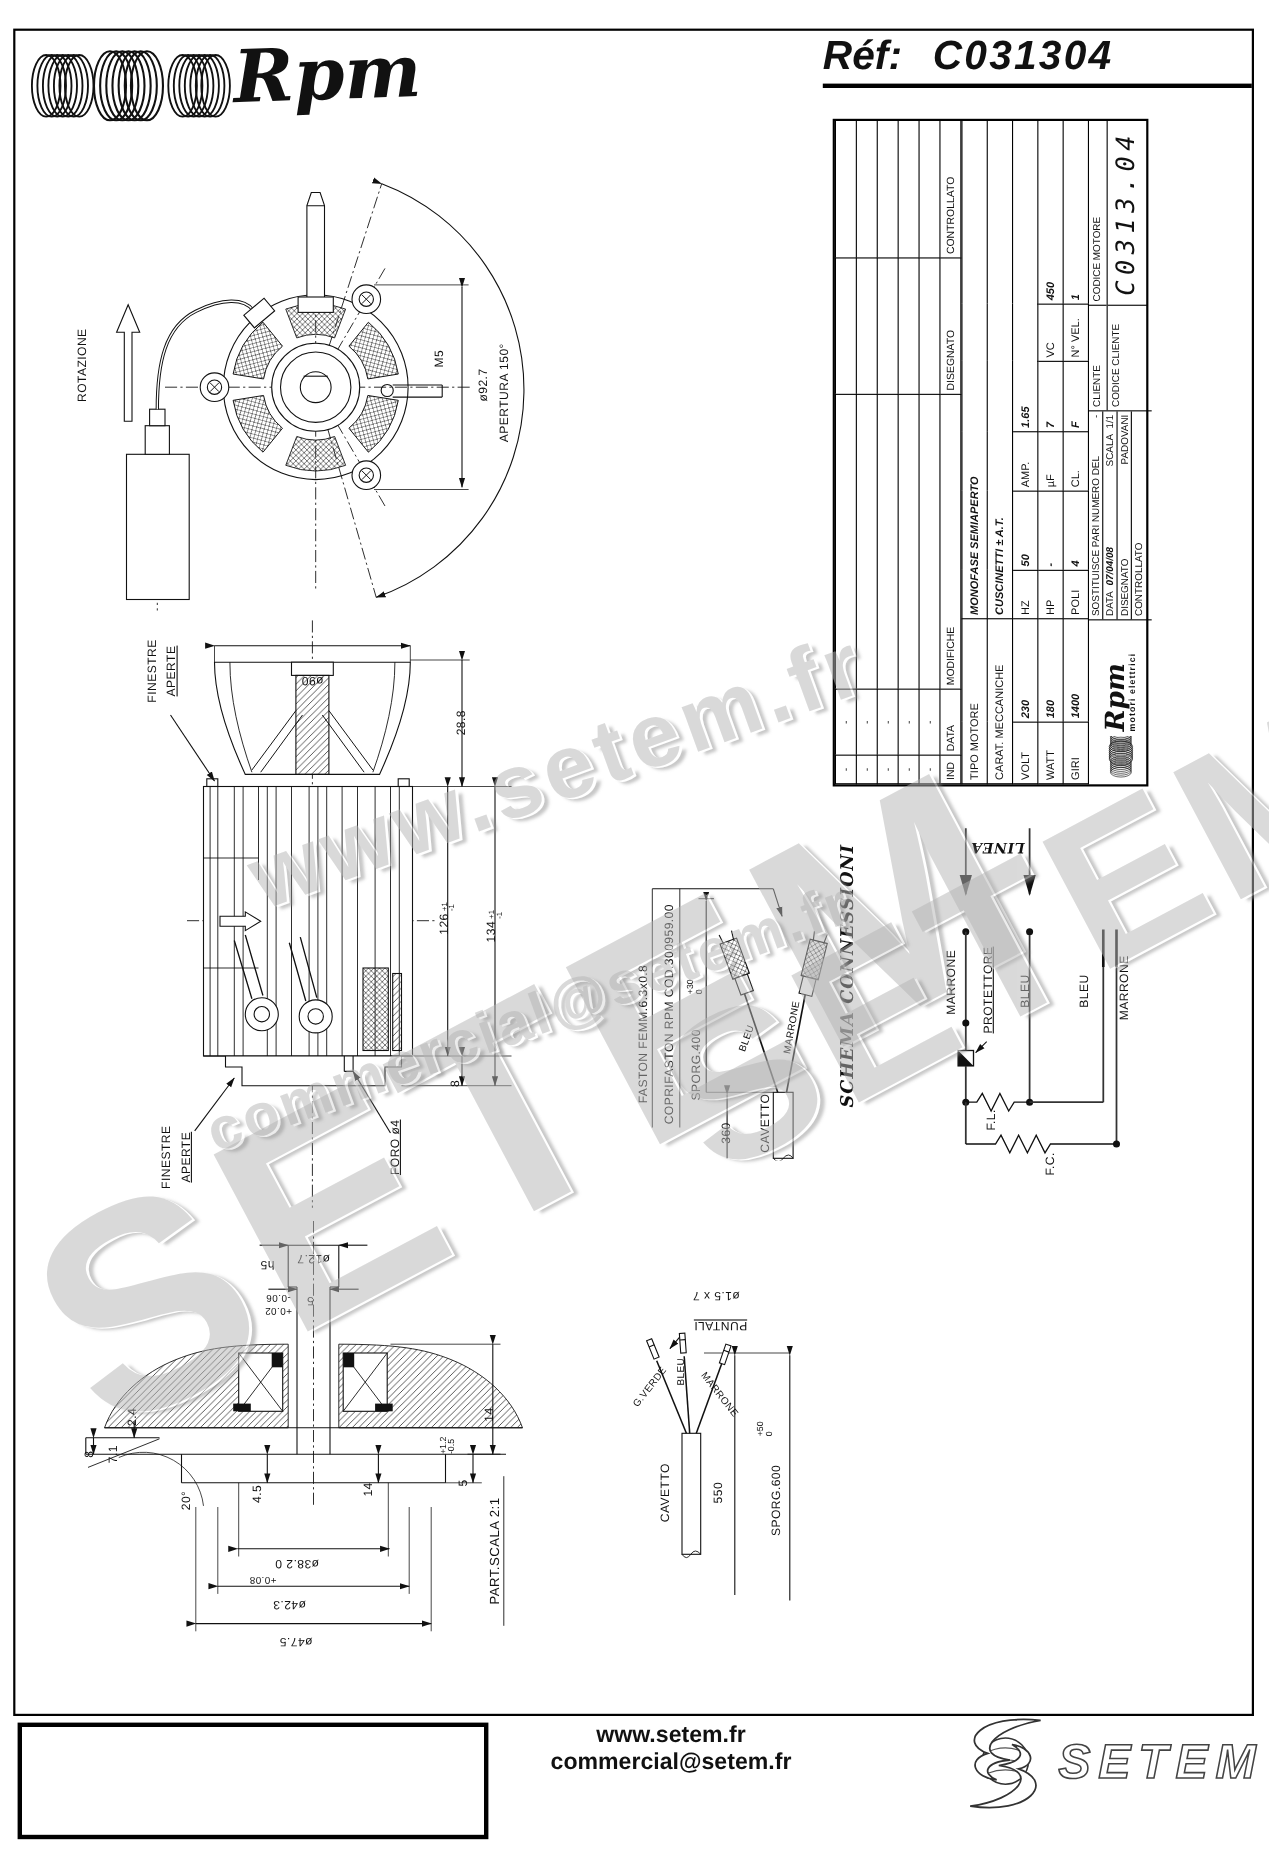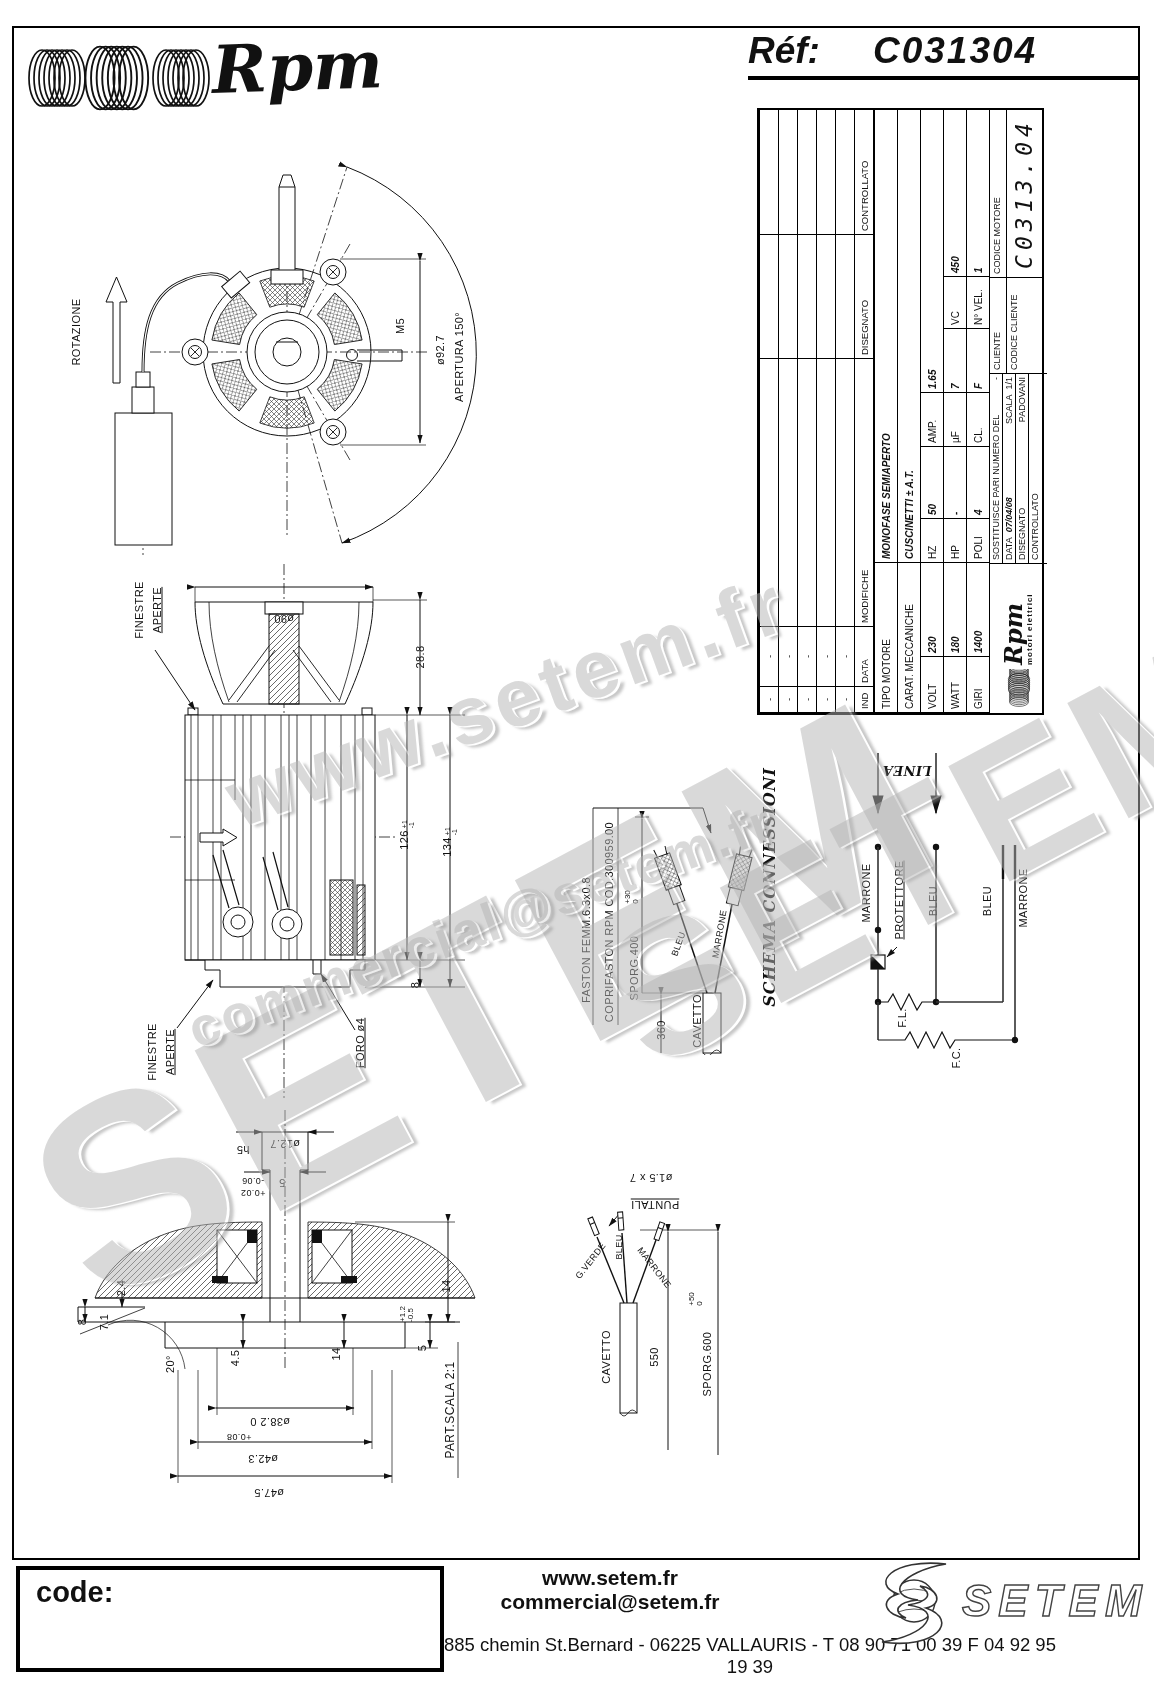--- a/index.html
+++ b/index.html
@@ -14,21 +14,21 @@
   .r180{transform:translate(-50%,-50%) rotate(180deg);}
   .ra{transform:translate(-50%,-50%) rotate(var(--a));}
   .ul{text-decoration:underline;}
   .s9{font-size:9px;} .s12{font-size:12px;} .it{font-style:italic;font-weight:bold;}
   .serif{font-family:"DejaVu Serif",serif;}
   .tol{display:inline-flex;flex-direction:column;font-size:7px;line-height:7px;margin-left:2px;vertical-align:1px;letter-spacing:0;}
   
   .brand{position:absolute;left:212px;top:28px;font-family:"DejaVu Serif",serif;font-style:italic;
          font-weight:bold;font-size:66px;z-index:2;transform:rotate(-2deg);}
   .refbox{position:absolute;left:748px;top:30px;width:390px;border-bottom:4px solid #000;z-index:2;
-          font-style:italic;font-weight:bold;font-size:37px;display:flex;gap:53px;padding-bottom:4px;}
+          font-style:italic;font-weight:bold;font-size:37px;display:flex;gap:28px;padding-bottom:4px;}
   
   .tb-rot{position:absolute;left:757px;top:108px;width:287px;height:607px;z-index:2;}
   .tb-inner{width:607px;height:287px;transform-origin:0 0;transform:rotate(-90deg) translate(-607px,0);
             background:#fff;border:2px solid #000;box-sizing:border-box;font-size:10px;}
   table.tb{border-collapse:collapse;table-layout:fixed;width:603px;}
   table.tb td{border:1px solid #000;padding:0 3px;height:18px;font-size:9.5px;overflow:hidden;white-space:nowrap;}
   table.spec td{height:22px;font-size:10px;}
   .val{font-style:italic;font-weight:bold;}
   .titleband{display:flex;width:603px;height:57px;}
   .cellb{border-right:1px solid #000;box-sizing:border-box;}
@@ -564,27 +564,25 @@
   <span class="lbl r90" style="left:1023px;top:898px">MARRONE</span>
   <span class="lbl r90" style="left:902px;top:1018px">F.L.</span>
   <span class="lbl r90" style="left:956px;top:1058px">F.C.</span>
 
   <div class="wm" style="left:230px;top:755px;font-size:82px;letter-spacing:5px;transform:rotate(-20deg)">www.setem.fr</div>
   <div class="wm" style="left:55px;top:1075px;font-size:265px;letter-spacing:12px;transform:rotate(-28deg)">SETEM</div>
   <div class="wm" style="left:620px;top:905px;font-size:190px;letter-spacing:8px;transform:rotate(-28deg)">SETEM</div>
   <div class="wm" style="left:190px;top:1000px;font-size:54px;letter-spacing:3px;transform:rotate(-20deg)">commercial@setem.fr</div>
 
   <div class="codebox">
-    <div class="cl">code:</div>
   </div>
   <div class="ftrc">
     <div class="l1">www.setem.fr</div>
     <div class="l2">commercial@setem.fr</div>
   </div>
-  <div class="addr">885 chemin St.Bernard  -  06225 VALLAURIS  -  T 08 90 71 00 39   F 04 92 95 19 39</div>
   <svg class="setemlogo" width="290" height="100" viewBox="0 0 290 100">
     <g>
       <circle cx="52" cy="47" r="21" fill="#fff" stroke="#333" stroke-width="1.4"></circle>
       <path d="M33 40 Q52 30 71 40 M31 50 Q52 42 73 50 M36 58 Q52 52 68 58" fill="none" stroke="#555" stroke-width="1"></path>
       <path d="M84 10 C30 4 8 30 36 40 C16 46 24 62 44 64 C30 58 34 48 56 46 C22 42 38 18 84 10 Z" fill="#fff" stroke="#333" stroke-width="1.6"></path>
       <path d="M20 88 C74 96 98 66 64 54 C82 50 76 34 58 32 C72 40 66 48 46 51 C84 56 64 82 20 88 Z" fill="#fff" stroke="#333" stroke-width="1.6"></path>
     </g>
     <text x="100" y="62" font-family="Liberation Sans, sans-serif" font-size="44" font-style="italic" font-weight="bold" letter-spacing="7" fill="#fff" stroke="#444" stroke-width="1.4">SETEM</text>
   </svg>
 </div>

